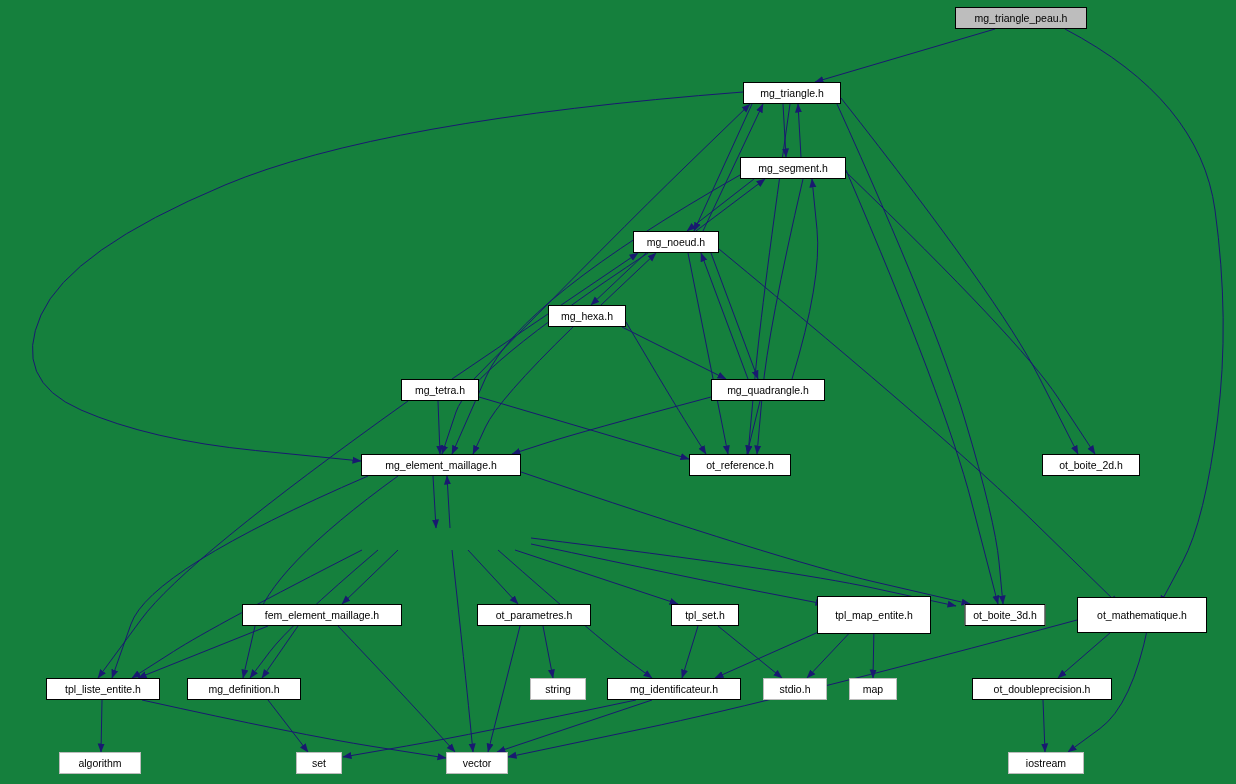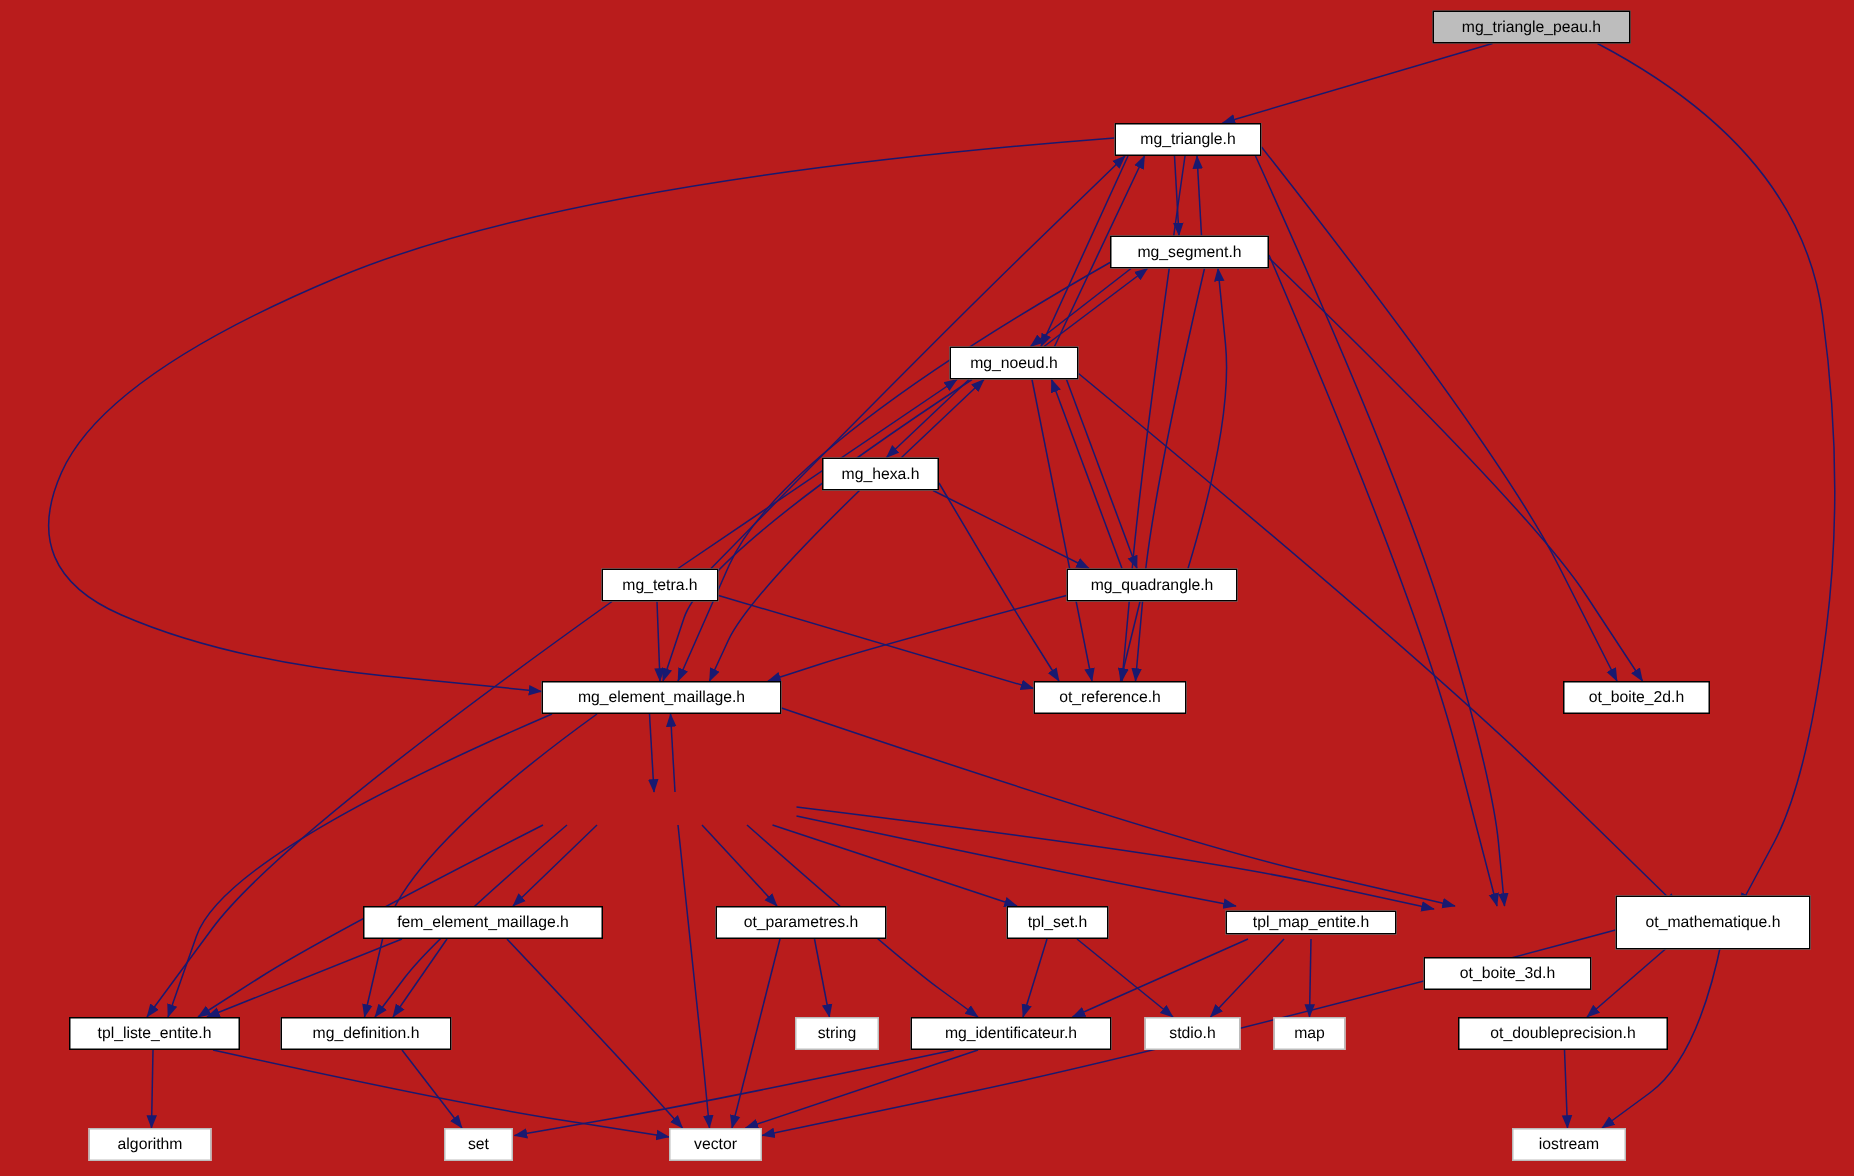--- a/index.html
+++ b/index.html
@@ -1,19 +1,19 @@
 <!DOCTYPE html>
 <html style="--root-fill: #bdbdbd; --system-border: #bcbcbc;"><head>
 <meta charset="utf-8">
 <style>
   html,body{margin:0;padding:0;background:#ffffff;}
   #stage{
     position:relative;
     width:1236px;height:784px;
-    background:#b91c1c;
+    background:#15803d;
     overflow:hidden;
     font-family:"Liberation Sans",sans-serif;
   }
   #edge-layer{position:absolute;left:0;top:0;}
   #node-layer{position:absolute;left:0;top:0;width:100%;height:100%;pointer-events:none;}
   .edge{fill:none;stroke-width:1;}
   .node{
     position:absolute;
     transform:translate(-50%,-50%);
     box-sizing:border-box;
@@ -120,22 +120,22 @@
       <div class="node header" style="left: 676px; top: 242px; width: 86px; height: 22px;">mg_noeud.h</div>
       <div class="node header" style="left: 587px; top: 316px; width: 78px; height: 22px; text-align: center;">mg_hexa.h</div>
       <div class="node header" style="left: 440px; top: 390px; width: 78px; height: 22px;">mg_tetra.h</div>
       <div class="node header" style="left: 768px; top: 390px; width: 114px; height: 22px;">mg_quadrangle.h</div>
       <div class="node header" style="left: 441px; top: 465px; width: 160px; height: 22px;">mg_element_maillage.h</div>
       <div class="node header" style="left: 740px; top: 465px; width: 102px; height: 22px;">ot_reference.h</div>
       <div class="node header" style="left: 1091px; top: 465px; width: 98px; height: 22px;">ot_boite_2d.h</div>
       <div class="node header" style="left: 322px; top: 615px; width: 160px; height: 22px;">fem_element_maillage.h</div>
       <div class="node header" style="left: 534px; top: 615px; width: 114px; height: 22px;">ot_parametres.h</div>
       <div class="node header" style="left: 705px; top: 615px; width: 68px; height: 22px;">tpl_set.h</div>
-      <div class="node header" style="left: 874px; top: 615px; width: 114px; height: 16px; text-align: right;">tpl_map_entite.h</div>
-      <div class="node header" style="left: 1005px; top: 649px; width: 112px; height: 22px;">ot_boite_3d.h</div>
+      <div class="node header" style="left: 874px; top: 615px; width: 114px; height: 38px; text-align: right;">tpl_map_entite.h</div>
+      <div class="node header" style="left: 1005px; top: 615px; width: 81px; height: 22px;">ot_boite_3d.h</div>
       <div class="node header" style="left: 1142px; top: 615px; width: 130px; height: 36px;">ot_mathematique.h</div>
       <div class="node header" style="left: 103px; top: 689px; width: 114px; height: 22px;">tpl_liste_entite.h</div>
       <div class="node header" style="left: 244px; top: 689px; width: 114px; height: 22px;">mg_definition.h</div>
       <div class="node system" style="left: 558px; top: 689px; width: 56px; height: 22px;">string</div>
       <div class="node header" style="left: 674px; top: 689px; width: 134px; height: 22px;">mg_identificateur.h</div>
       <div class="node system" style="left: 795px; top: 689px; width: 64px; height: 22px;">stdio.h</div>
       <div class="node system" style="left: 873px; top: 689px; width: 48px; height: 22px;">map</div>
       <div class="node header" style="left: 1042px; top: 689px; width: 140px; height: 22px;">ot_doubleprecision.h</div>
       <div class="node system" style="left: 100px; top: 763px; width: 82px; height: 22px;">algorithm</div>
       <div class="node system" style="left: 319px; top: 763px; width: 46px; height: 22px;">set</div>

